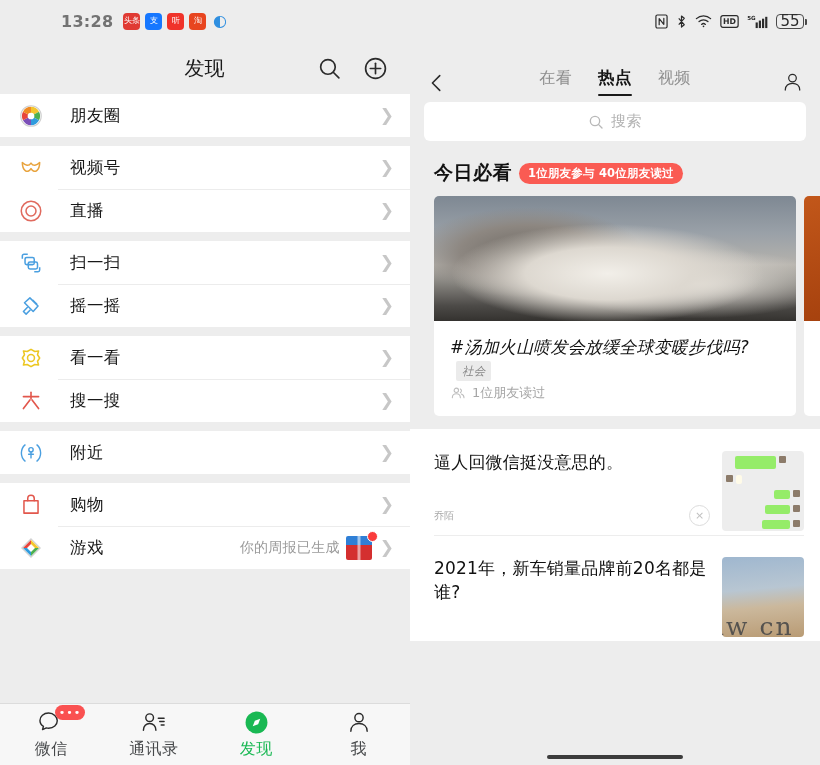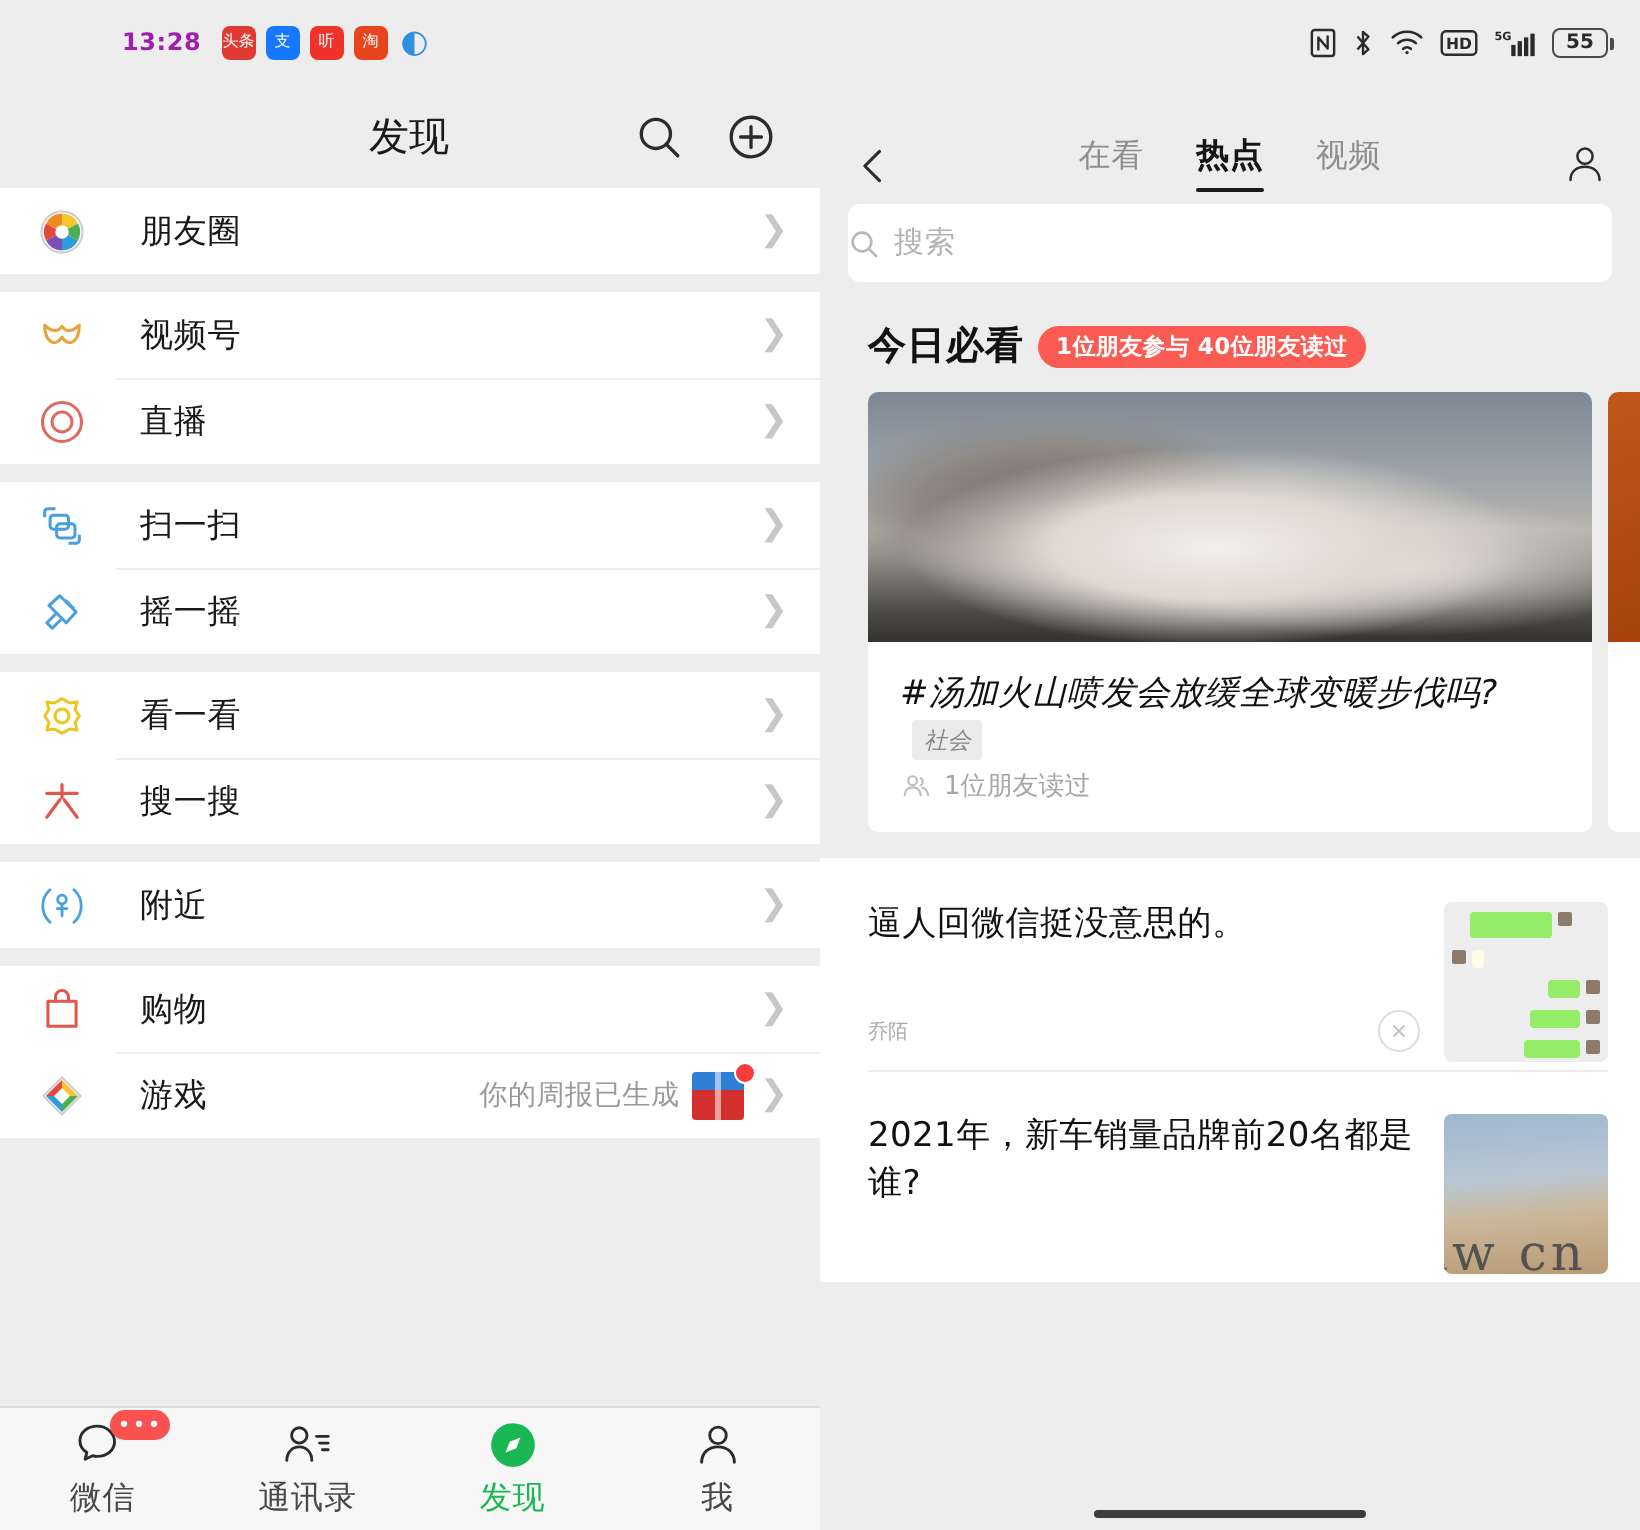--- a/index.html
+++ b/index.html
@@ -18,21 +18,21 @@
     background: #ededed;
     display: flex; flex-direction: column;
   }
   .statusbar {
     height: 42px;
     display: flex; align-items: center;
     padding: 0 14px;
     flex-shrink: 0;
   }
   .sb-time {
-    font-size: 12px; font-weight: bold; color: #a21caf;
+    font-size: 16px; font-weight: bold; color: #737373;
     letter-spacing: .3px;
     margin-left: 47px;
   }
   .sb-apps { display: flex; align-items: center; gap: 5px; margin-left: 10px; }
   .appicon {
     width: 17px; height: 17px; border-radius: 4px;
     font-size: 8px; color: #fff;
     display: flex; align-items: center; justify-content: center;
     overflow: hidden; line-height: 1;
   }
@@ -136,21 +136,21 @@
   .rp-statusbar {
     height: 42px; display: flex; align-items: center;
     justify-content: flex-end; padding: 0 16px 0 0;
     gap: 8px; flex-shrink: 0;
   }
   .sb-ico { display: flex; align-items: center; color: #2b2b2b; }
   .battery {
     width: 28px; height: 15px; border: 1.4px solid #4a4a4a;
     border-radius: 4px; position: relative;
     display: flex; align-items: center; justify-content: center;
-    font-size: 10px; color: #2b2b2b; font-weight: 700;
+    font-size: 15px; color: #2b2b2b; font-weight: 400;
   }
   .battery::after {
     content:""; position:absolute; right:-3.5px; top:4px;
     width:2px; height:6px; background:#4a4a4a; border-radius:0 1px 1px 0;
   }
   .rp-header {
     height: 52px; display: flex; align-items: flex-end;
     padding: 0 16px; flex-shrink: 0;
   }
   .back-btn { width: 32px; display: flex; align-items: center; }
@@ -166,21 +166,21 @@
   .rp-tab.active::after {
     content: ""; position: absolute; left: 0; right: 0; bottom: -2px;
     height: 2.5px; background: #1a1a1a; border-radius: 2px;
   }
   .profile-btn { width: 32px; display: flex; justify-content: flex-end; }
 
   .rp-body { flex: 1; overflow: hidden; position: relative; }
   .searchbar {
     margin: 8px 14px 0 14px;
     height: 39px; background: #fff; border-radius: 6px;
-    display: flex; align-items: center; justify-content: flex-start; gap: 7px;
+    display: flex; align-items: center; justify-content: center; gap: 7px;
   }
   .searchbar .ph { font-size: 15px; color: #b3b3b3; letter-spacing: .5px; }
 
   .section-head {
     display: flex; align-items: center; gap: 7px;
     padding: 19px 0 10px 24px;
   }
   .section-title {
     font-size: 19px; font-weight: bold; color: #121212;
     letter-spacing: .5px;

